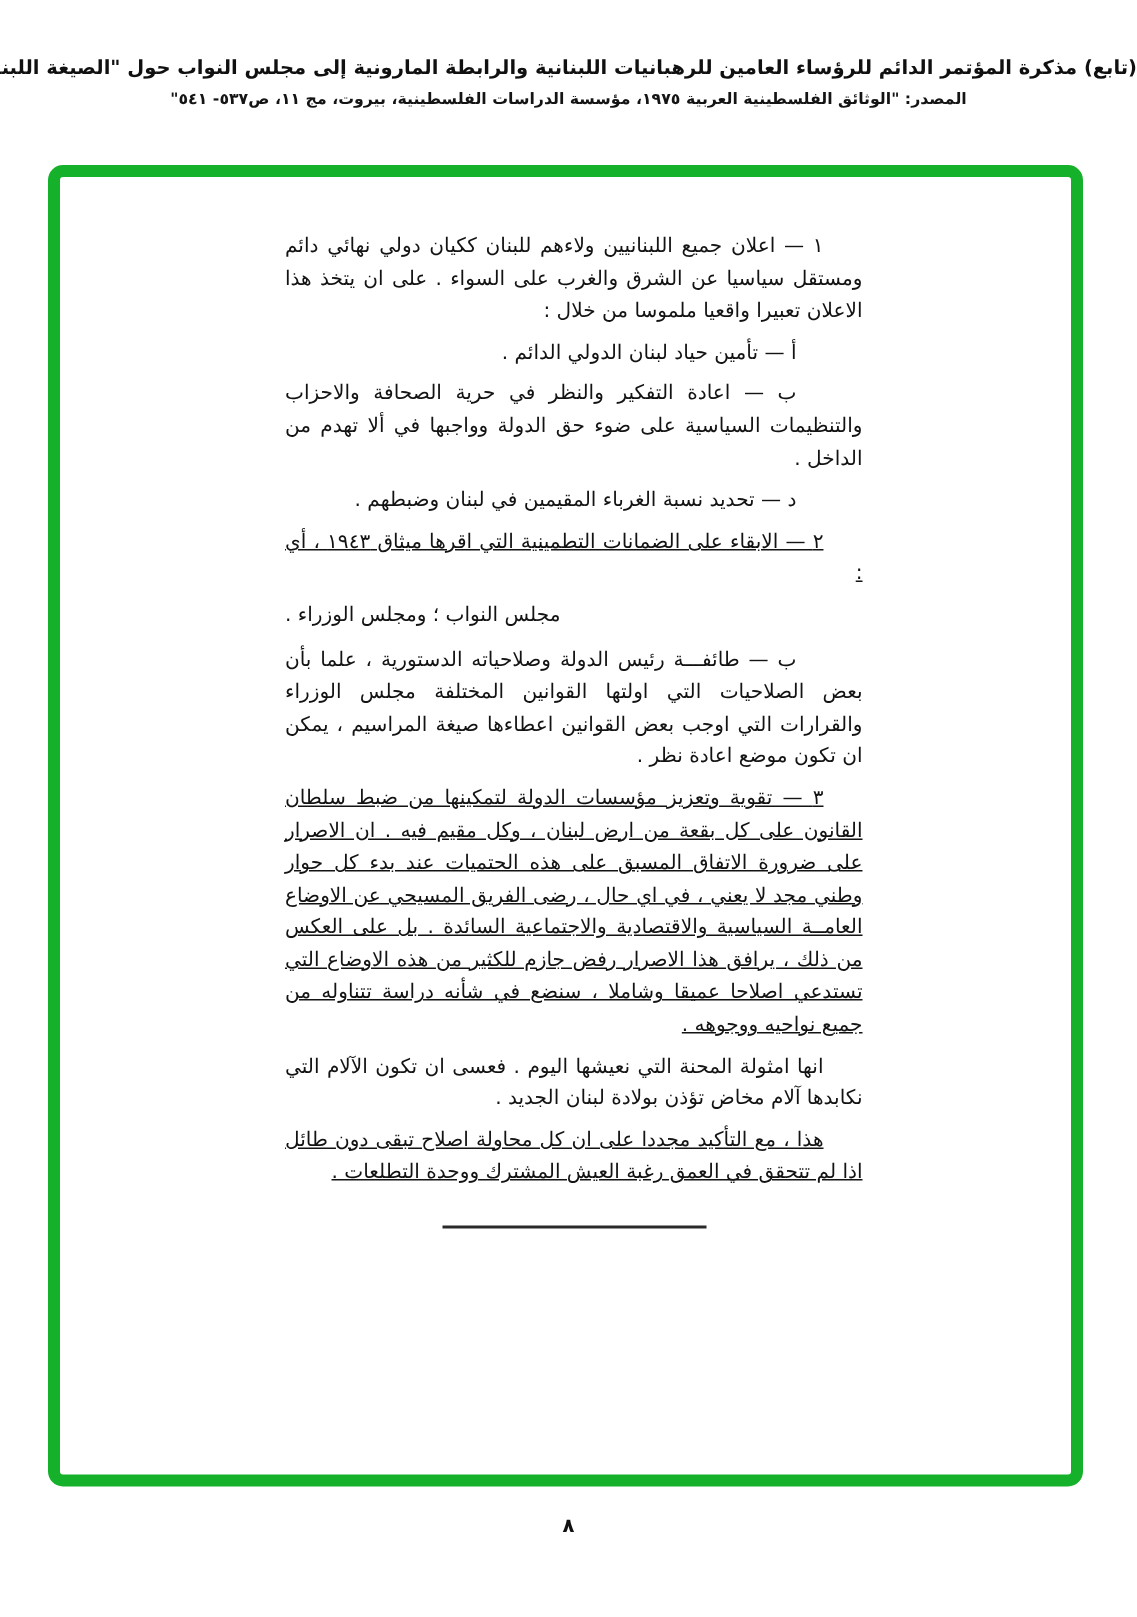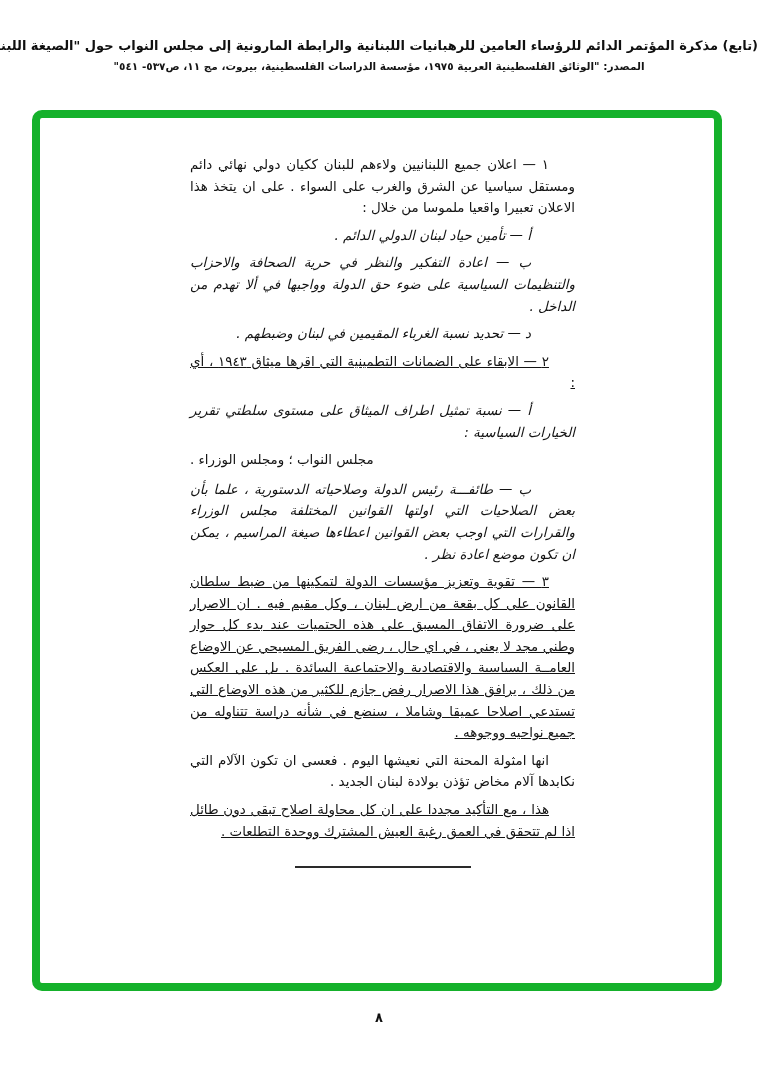--- a/index.html
+++ b/index.html
@@ -45,21 +45,21 @@
     text-align: justify;
     width: 385px;
     margin-top: 36px;
     margin-right: 106px;
     margin-left: 150px;
     font-size: 13.4px;
     line-height: 21.6px;
     color: #131313;
   }
   .para { margin: 0 0 6px 0; text-indent: 26px; }
-  .para.sub { text-indent: 44px; font-style: italic; }
+  .para.sub { text-indent: 44px; }
   .para.centered { text-indent: 0; text-align: left; margin-bottom: 8px; }
   .para.gap-top { margin-top: 2px; text-decoration: underline; }
   .divider {
     width: 176px; height: 2px;
     background: #2a2a2a;
     border: none;
     margin: 24px auto 0 auto;
   }
   .page-number {
     position: absolute;
@@ -78,21 +78,20 @@
   <div class="doc-source">المصدر: "الوثائق الفلسطينية العربية ١٩٧٥، مؤسسة الدراسات الفلسطينية، بيروت، مج ١١، ص٥٣٧- ٥٤١"</div>
 </div>
 
 <div class="green-frame">
   <div class="text-column">
     <p class="para">١ — اعلان جميع اللبنانيين ولاءهم للبنان ككيان دولي نهائي دائم ومستقل سياسيا عن الشرق والغرب على السواء . على ان يتخذ هذا الاعلان تعبيرا واقعيا ملموسا من خلال :</p>
     <p class="para sub">أ — تأمين حياد لبنان الدولي الدائم .</p>
     <p class="para sub">ب — اعادة التفكير والنظر في حرية الصحافة والاحزاب والتنظيمات السياسية على ضوء حق الدولة وواجبها في ألا تهدم من الداخل .</p>
     <p class="para sub">د — تحديد نسبة الغرباء المقيمين في لبنان وضبطهم .</p>
     <p class="para gap-top">٢ — الابقاء على الضمانات التطمينية التي اقرها ميثاق ١٩٤٣ ، أي :</p>
-    <p class="para sub">أ — نسبة تمثيل اطراف الميثاق على مستوى سلطتي تقرير الخيارات السياسية :</p>
     <p class="para centered">مجلس النواب ؛ ومجلس الوزراء .</p>
     <p class="para sub">ب — طائفـــة رئيس الدولة وصلاحياته الدستورية ، علما بأن بعض الصلاحيات التي اولتها القوانين المختلفة مجلس الوزراء والقرارات التي اوجب بعض القوانين اعطاءها صيغة المراسيم ، يمكن ان تكون موضع اعادة نظر .</p>
     <p class="para gap-top">٣ — تقوية وتعزيز مؤسسات الدولة لتمكينها من ضبط سلطان القانون على كل بقعة من ارض لبنان ، وكل مقيم فيه . ان الاصرار على ضرورة الاتفاق المسبق على هذه الحتميات عند بدء كل حوار وطني مجد لا يعني ، في اي حال ، رضى الفريق المسيحي عن الاوضاع العامــة السياسية والاقتصادية والاجتماعية السائدة . بل على العكس من ذلك ، يرافق هذا الاصرار رفض جازم للكثير من هذه الاوضاع التي تستدعي اصلاحا عميقا وشاملا ، سنضع في شأنه دراسة تتناوله من جميع نواحيه ووجوهه .</p>
     <p class="para">انها امثولة المحنة التي نعيشها اليوم . فعسى ان تكون الآلام التي نكابدها آلام مخاض تؤذن بولادة لبنان الجديد .</p>
     <p class="para gap-top">هذا ، مع التأكيد مجددا على ان كل محاولة اصلاح تبقى دون طائل اذا لم تتحقق في العمق رغبة العيش المشترك ووحدة التطلعات .</p>
     <hr class="divider">
   </div>
 </div>
 
 <div class="page-number">٨</div>

